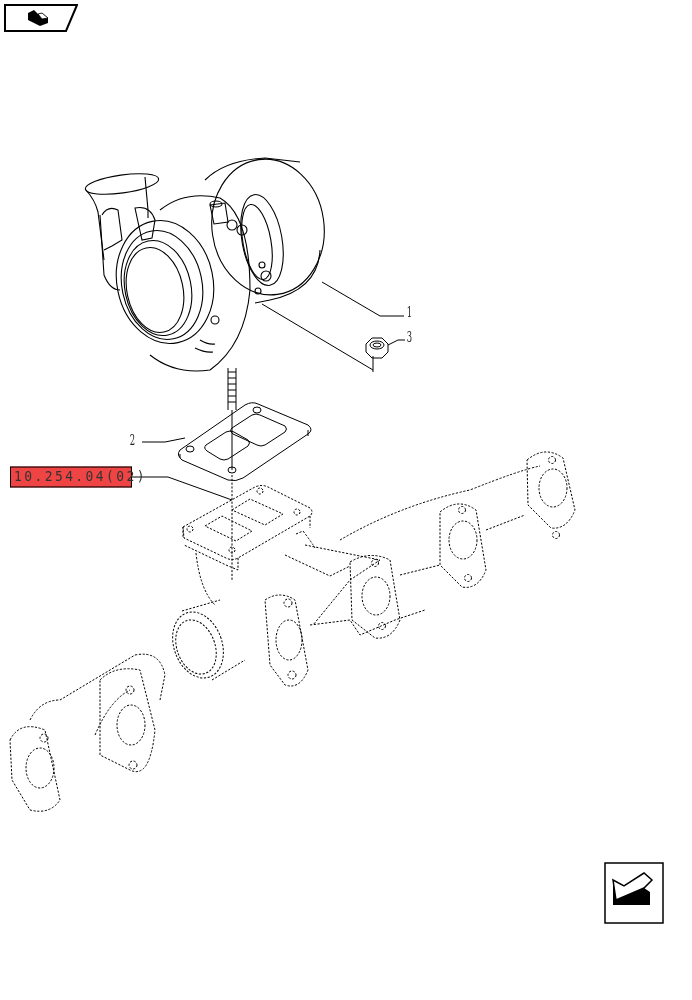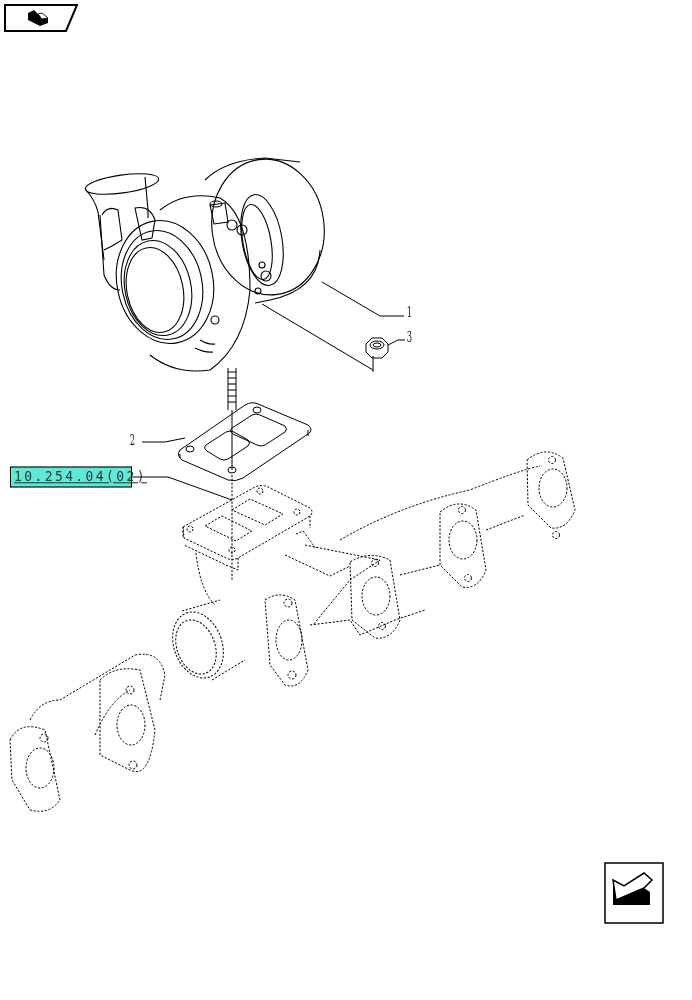--- a/index.html
+++ b/index.html
@@ -5,23 +5,22 @@
     html, body { margin: 0; padding: 0; background: #ffffff; }
     body { width: 692px; height: 1000px; position: relative; overflow: hidden; font-family: "DejaVu Sans Mono", monospace; }
     .abs { position: absolute; }
     #nav-prev { left: 4px; top: 4px; width: 74px; height: 28px; }
     #nav-next { left: 604px; top: 862px; width: 60px; height: 62px; }
     #drawing { left: 0; top: 0; width: 692px; height: 1000px; }
     .ref-box {
       left: 10px; top: 467px; width: 122px; height: 20px;
       border: 1.2px solid #000; box-sizing: border-box;
       font-family: "DejaVu Sans Mono", monospace; font-size: 13px; letter-spacing: 2.4px;
-      color: #333; line-height: 18px; padding-left: 3px; background: #5eead4;
+      color: #333; line-height: 18px; padding-left: 3px; background: #ef4444;
       transform: scaleY(1.05);
-      text-decoration: underline;
     }
     .callout {
       font-family: "DejaVu Serif", serif; font-size: 14px; color: #222;
       transform: scaleX(0.6);
     }
   </style>
 </head>
 <body>
 
 <div class="abs" id="nav-prev">

